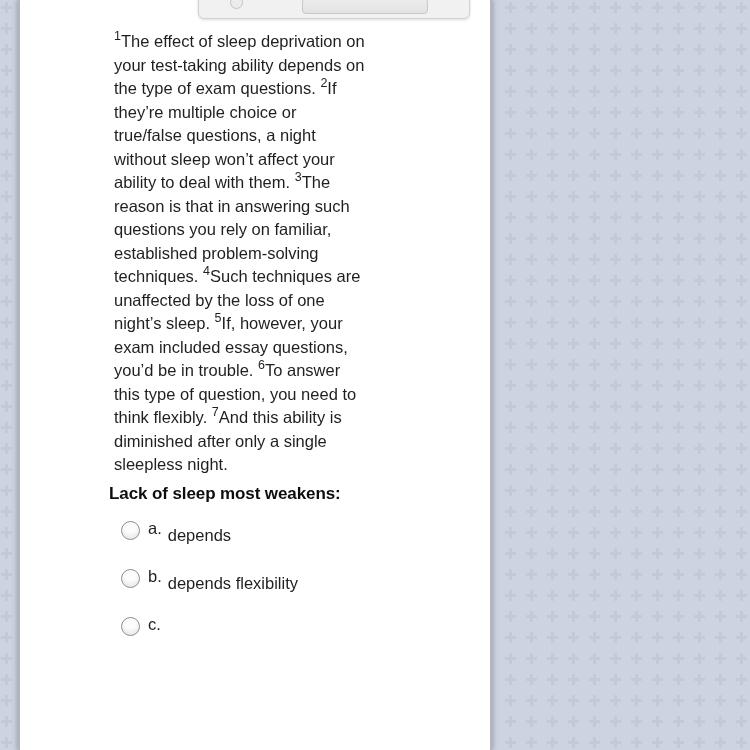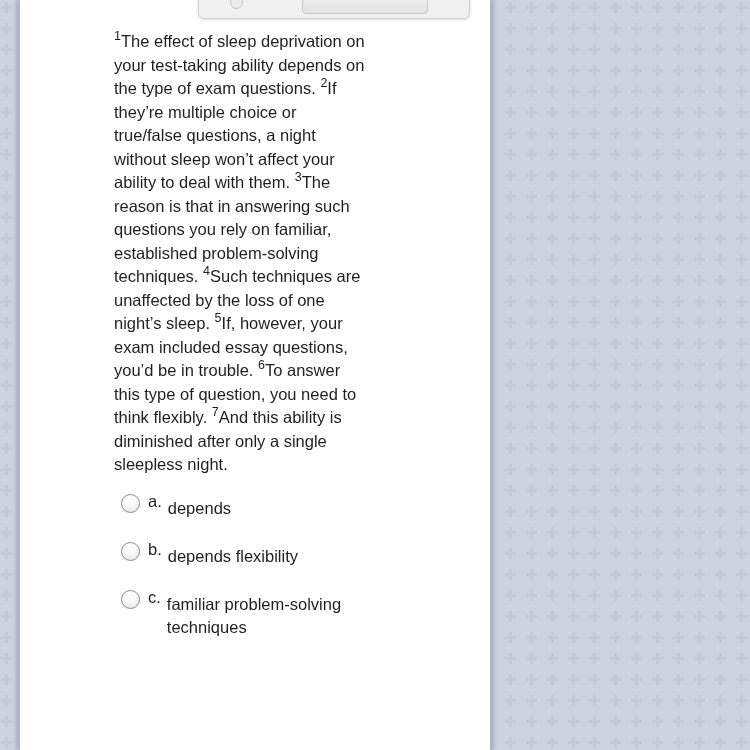--- a/index.html
+++ b/index.html
@@ -546,32 +546,32 @@
 
 <div id="page">
 
   <div id="top-panel">
     <span id="top-partial-radio"></span>
     <span id="top-button"></span>
   </div>
 
   <div id="content">
     <p id="passage"><span class="snum">1</span><span>The effect of sleep deprivation on your test-taking ability depends on the type of exam questions.</span> <span class="snum">2</span><span>If they’re multiple choice or true/false questions, a night without sleep won’t affect your ability to deal with them.</span> <span class="snum">3</span><span>The reason is that in answering such questions you rely on familiar, established problem-solving techniques.</span> <span class="snum">4</span><span>Such techniques are unaffected by the loss of one night’s sleep.</span> <span class="snum">5</span><span>If, however, your exam included essay questions, you’d be in trouble.</span> <span class="snum">6</span><span>To answer this type of question, you need to think flexibly.</span> <span class="snum">7</span><span>And this ability is diminished after only a single sleepless night.</span> </p>
+    <h3 id="prompt">Lack of sleep most weakens:</h3>
     <ul id="options">
         <li class="opt">
     <span class="radio"></span>
     <span class="letter">a.</span>
     <span class="otext">depends</span>
   </li>
         <li class="opt">
     <span class="radio"></span>
     <span class="letter">b.</span>
     <span class="otext">depends flexibility</span>
   </li>
         <li class="opt">
     <span class="radio"></span>
     <span class="letter">c.</span>
-    <span class="otext">familiar problem-solving techniques</span>
   </li>
       </ul>
   </div>
 
 </div>
 
 </body></html>

